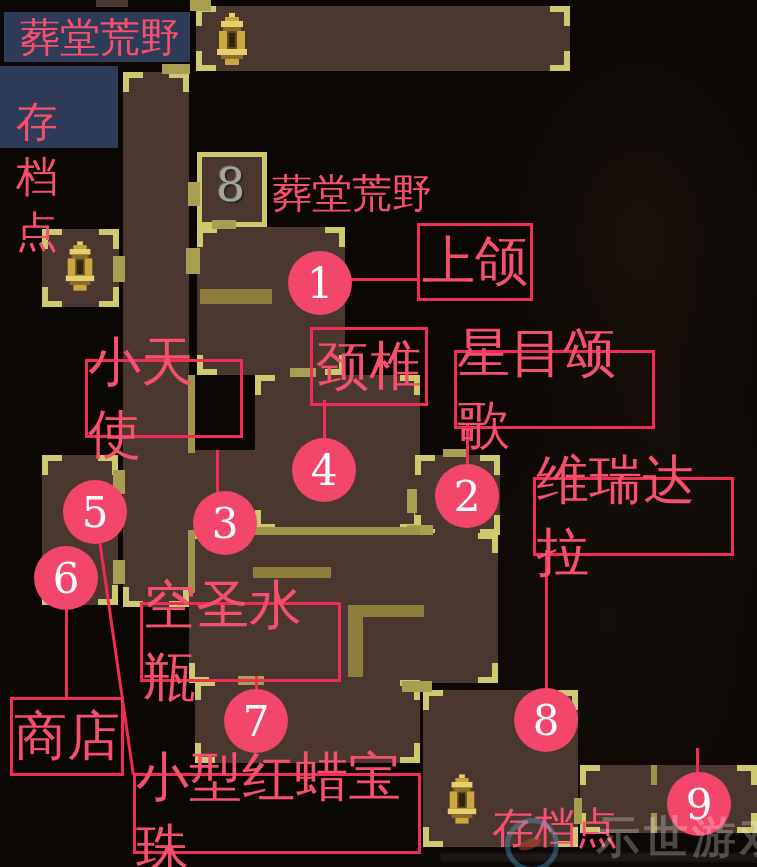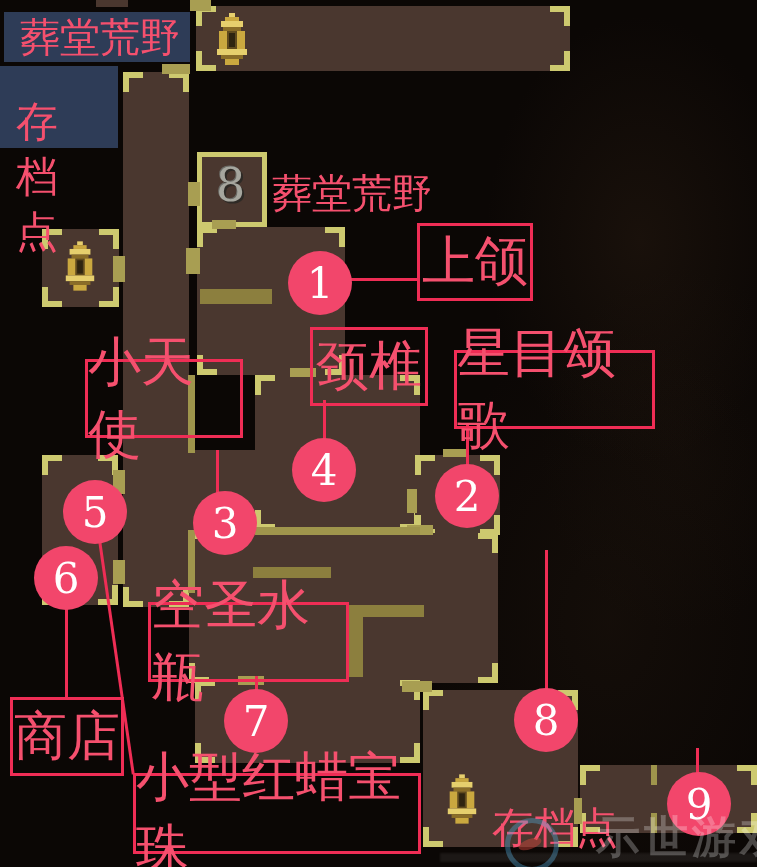--- a/index.html
+++ b/index.html
@@ -167,22 +167,25 @@
     </div>
   <div class="abox" style="left:310px;top:327px;width:112px;height:73px">
     <span>颈椎</span>
     </div>
   <div class="abox" style="left:10px;top:697px;width:108px;height:73px">
     <span>商店</span>
     </div>
   <div class="abox" style="left:133px;top:773px;width:282px;height:75px">
     <span>小型红蜡宝珠</span>
     </div>
-  <div class="abox" style="left:148px;top:602px;width:195px;height:74px">
+  <div class="abox" style="left:140px;top:602px;width:195px;height:74px">
     <span>空圣水瓶</span>
+    </div>
+  <div class="abox" style="left:533px;top:477px;width:195px;height:73px">
+    <span>维瑞达拉</span>
     </div>
 
   <div class="marker" style="left:288px;top:251px">
       <span>1</span>
     </div>
   <div class="marker" style="left:435px;top:464px">
       <span>2</span>
     </div>
   <div class="marker" style="left:193px;top:491px">
       <span>3</span>

